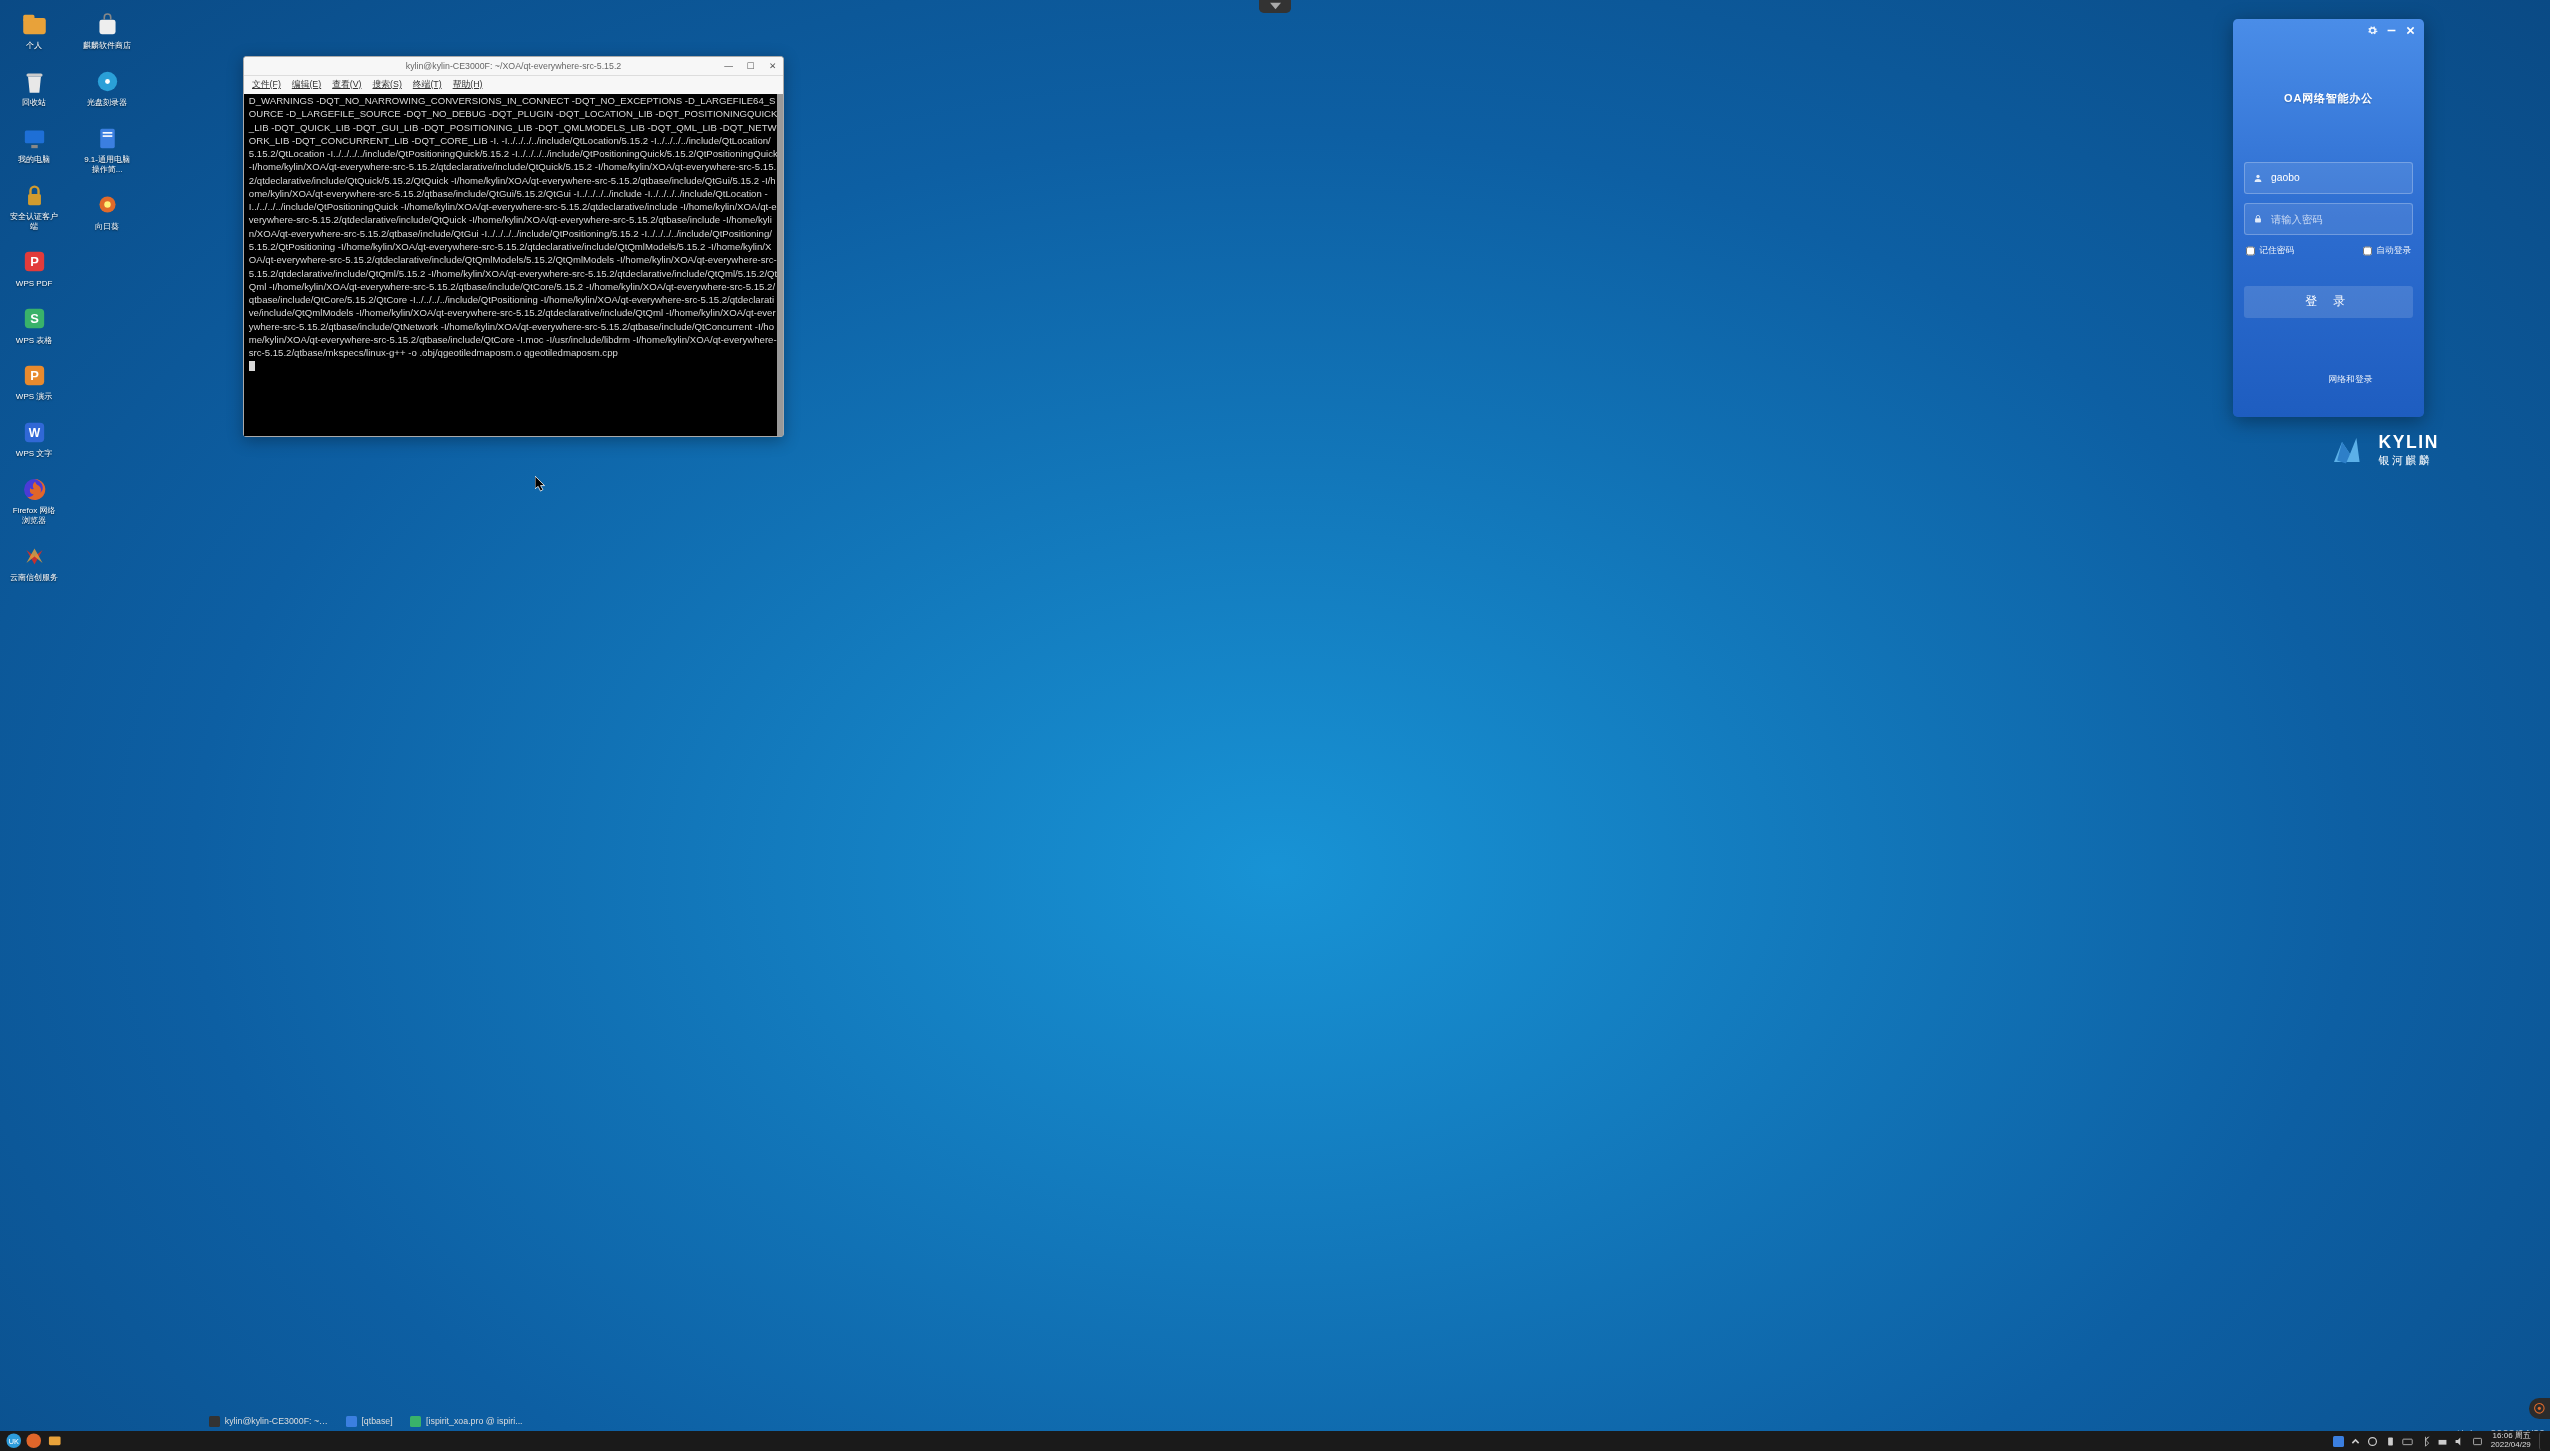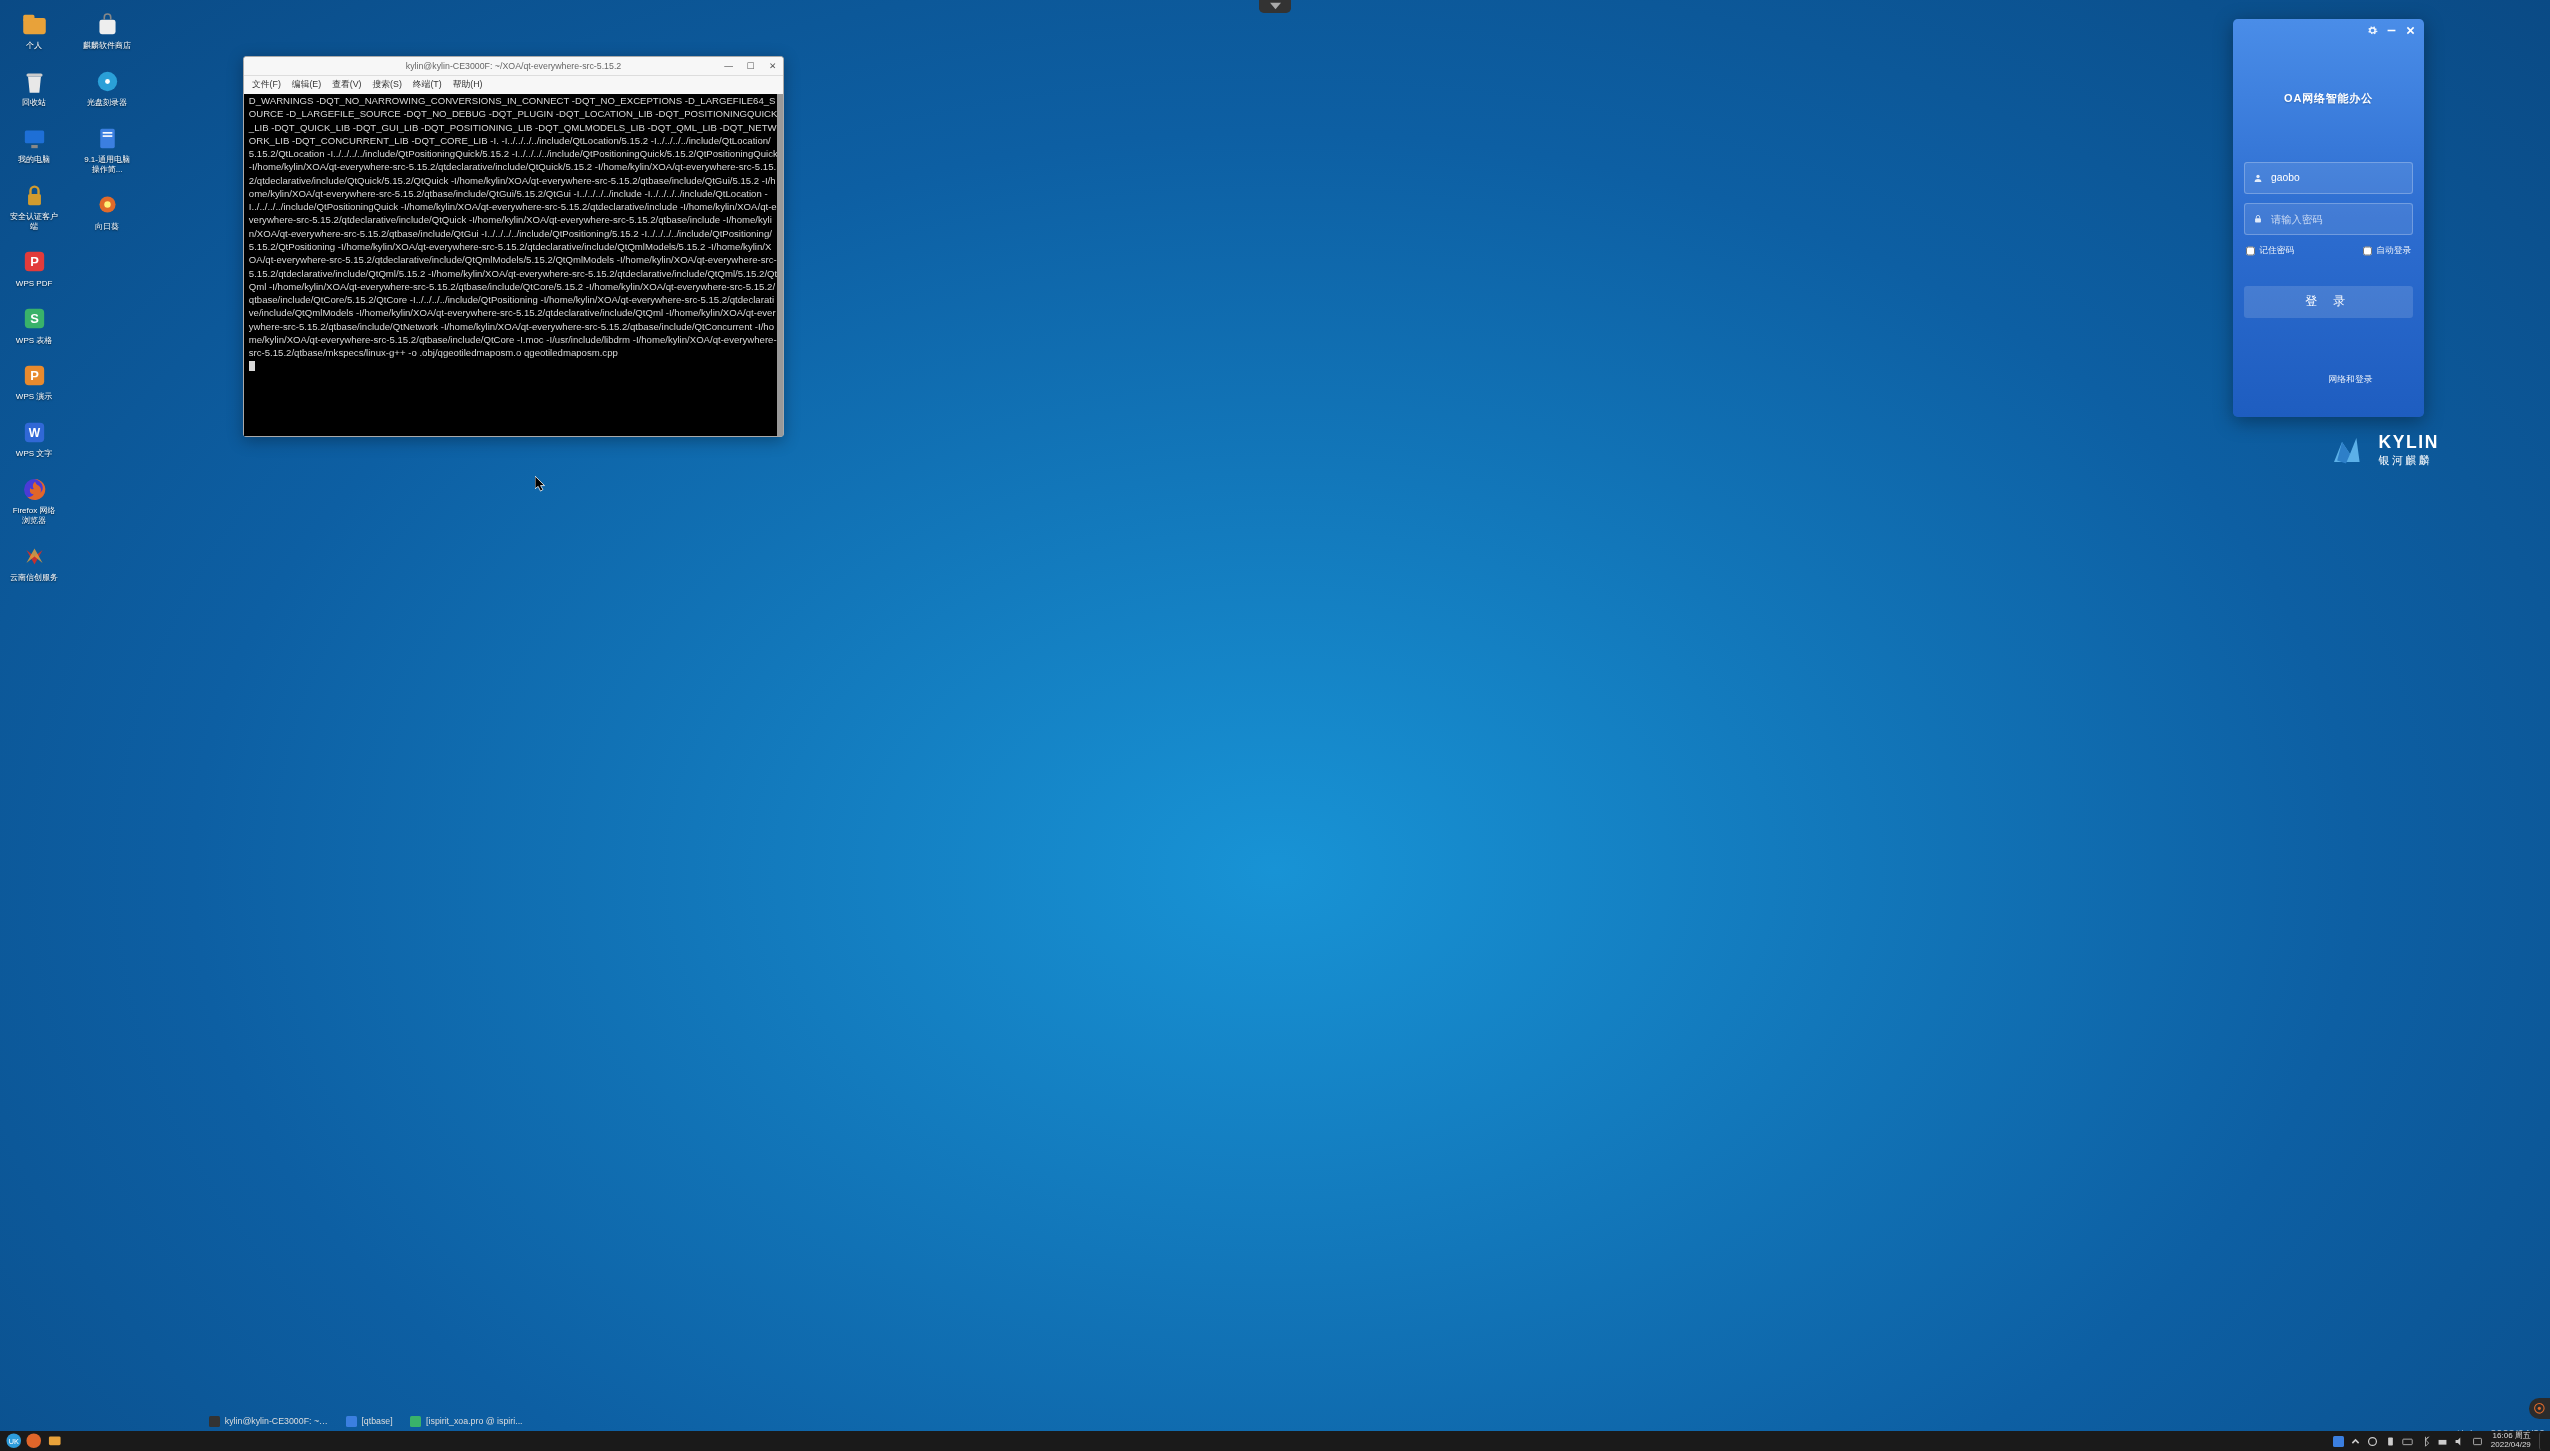--- a/index.html
+++ b/index.html
@@ -16,21 +16,21 @@
 .icon-col { display:flex; flex-direction:column; gap:16px; }
 .di { width:49px; display:flex; flex-direction:column; align-items:center; gap:2.4px; cursor:pointer; }
 .di .pic { width:29px; height:29px; border-radius:4.8px; display:flex; align-items:center; justify-content:center; }
 .di .lbl { color:#fff; font-size:8px; text-align:center; text-shadow:0 0.8px 1.6px rgba(0,0,0,.6); white-space:normal; line-height:1.2; }
 
 
 .term-win { position:absolute; top:56px; left:243px; width:541px; background:#fff; border:0.8px solid #aaa; border-radius:3.2px; box-shadow:0 3.2px 16px rgba(0,0,0,.3); }
 .term-title { height:19px; display:flex; align-items:center; justify-content:center; position:relative; font-size:8.8px; color:#666; background:#f7f7f7; border-bottom:0.8px solid #ddd; border-radius:3.2px 3.2px 0 0; }
 .term-ctrls { position:absolute; right:4.8px; top:0; display:flex; gap:11px; align-items:center; height:100%; }
 .tc { width:11px; height:11px; display:flex; align-items:center; justify-content:center; cursor:pointer; color:#555; }
-.term-menu { height:17.5px; display:flex; align-items:center; gap:11px; padding:0 8px; font-size:8.8px; color:#333; background:#f7f7f7; }
+.term-menu { height:17.5px; display:flex; align-items:center; gap:11px; padding:0 8px; font-size:8.8px; color:#333; background:#f7f7f7;text-decoration:underline; }
 .term-menu span { cursor:pointer; }
 .term-body { background:#000; color:#d9d9d9; font-family:"Consolas","Courier New",monospace; font-size:9.6px; line-height:1.28; padding:1.6px 4.8px; white-space:pre-wrap; word-break:break-all; height:342px; overflow:hidden; position:relative; }
 .term-body::after { content:""; position:absolute; right:0; top:0; bottom:0; width:6.4px; background:#999; }
 .cursor-block { display:inline-block; width:6.4px; height:10.3px; background:#d9d9d9; vertical-align:text-bottom; }
 
 
 .oa { position:absolute; top:19px; right:126px; width:191px; height:398px; background:linear-gradient(180deg,#4a8de8 0%, #2d6dd0 50%, #1e5dc0 100%); border-radius:4.8px; box-shadow:0 4.8px 19px rgba(0,0,0,.35); color:#fff; }
 .oa-top { display:flex; justify-content:flex-end; gap:8px; padding:6.4px 8px; }
 .oa-top .b { width:11px; height:11px; cursor:pointer; display:flex; align-items:center; justify-content:center; }
 .oa-title { text-align:center; font-size:11px; font-weight:bold; margin-top:48px; letter-spacing:0.8px; text-shadow:0 0.8px 1.6px rgba(0,0,0,.2); }

